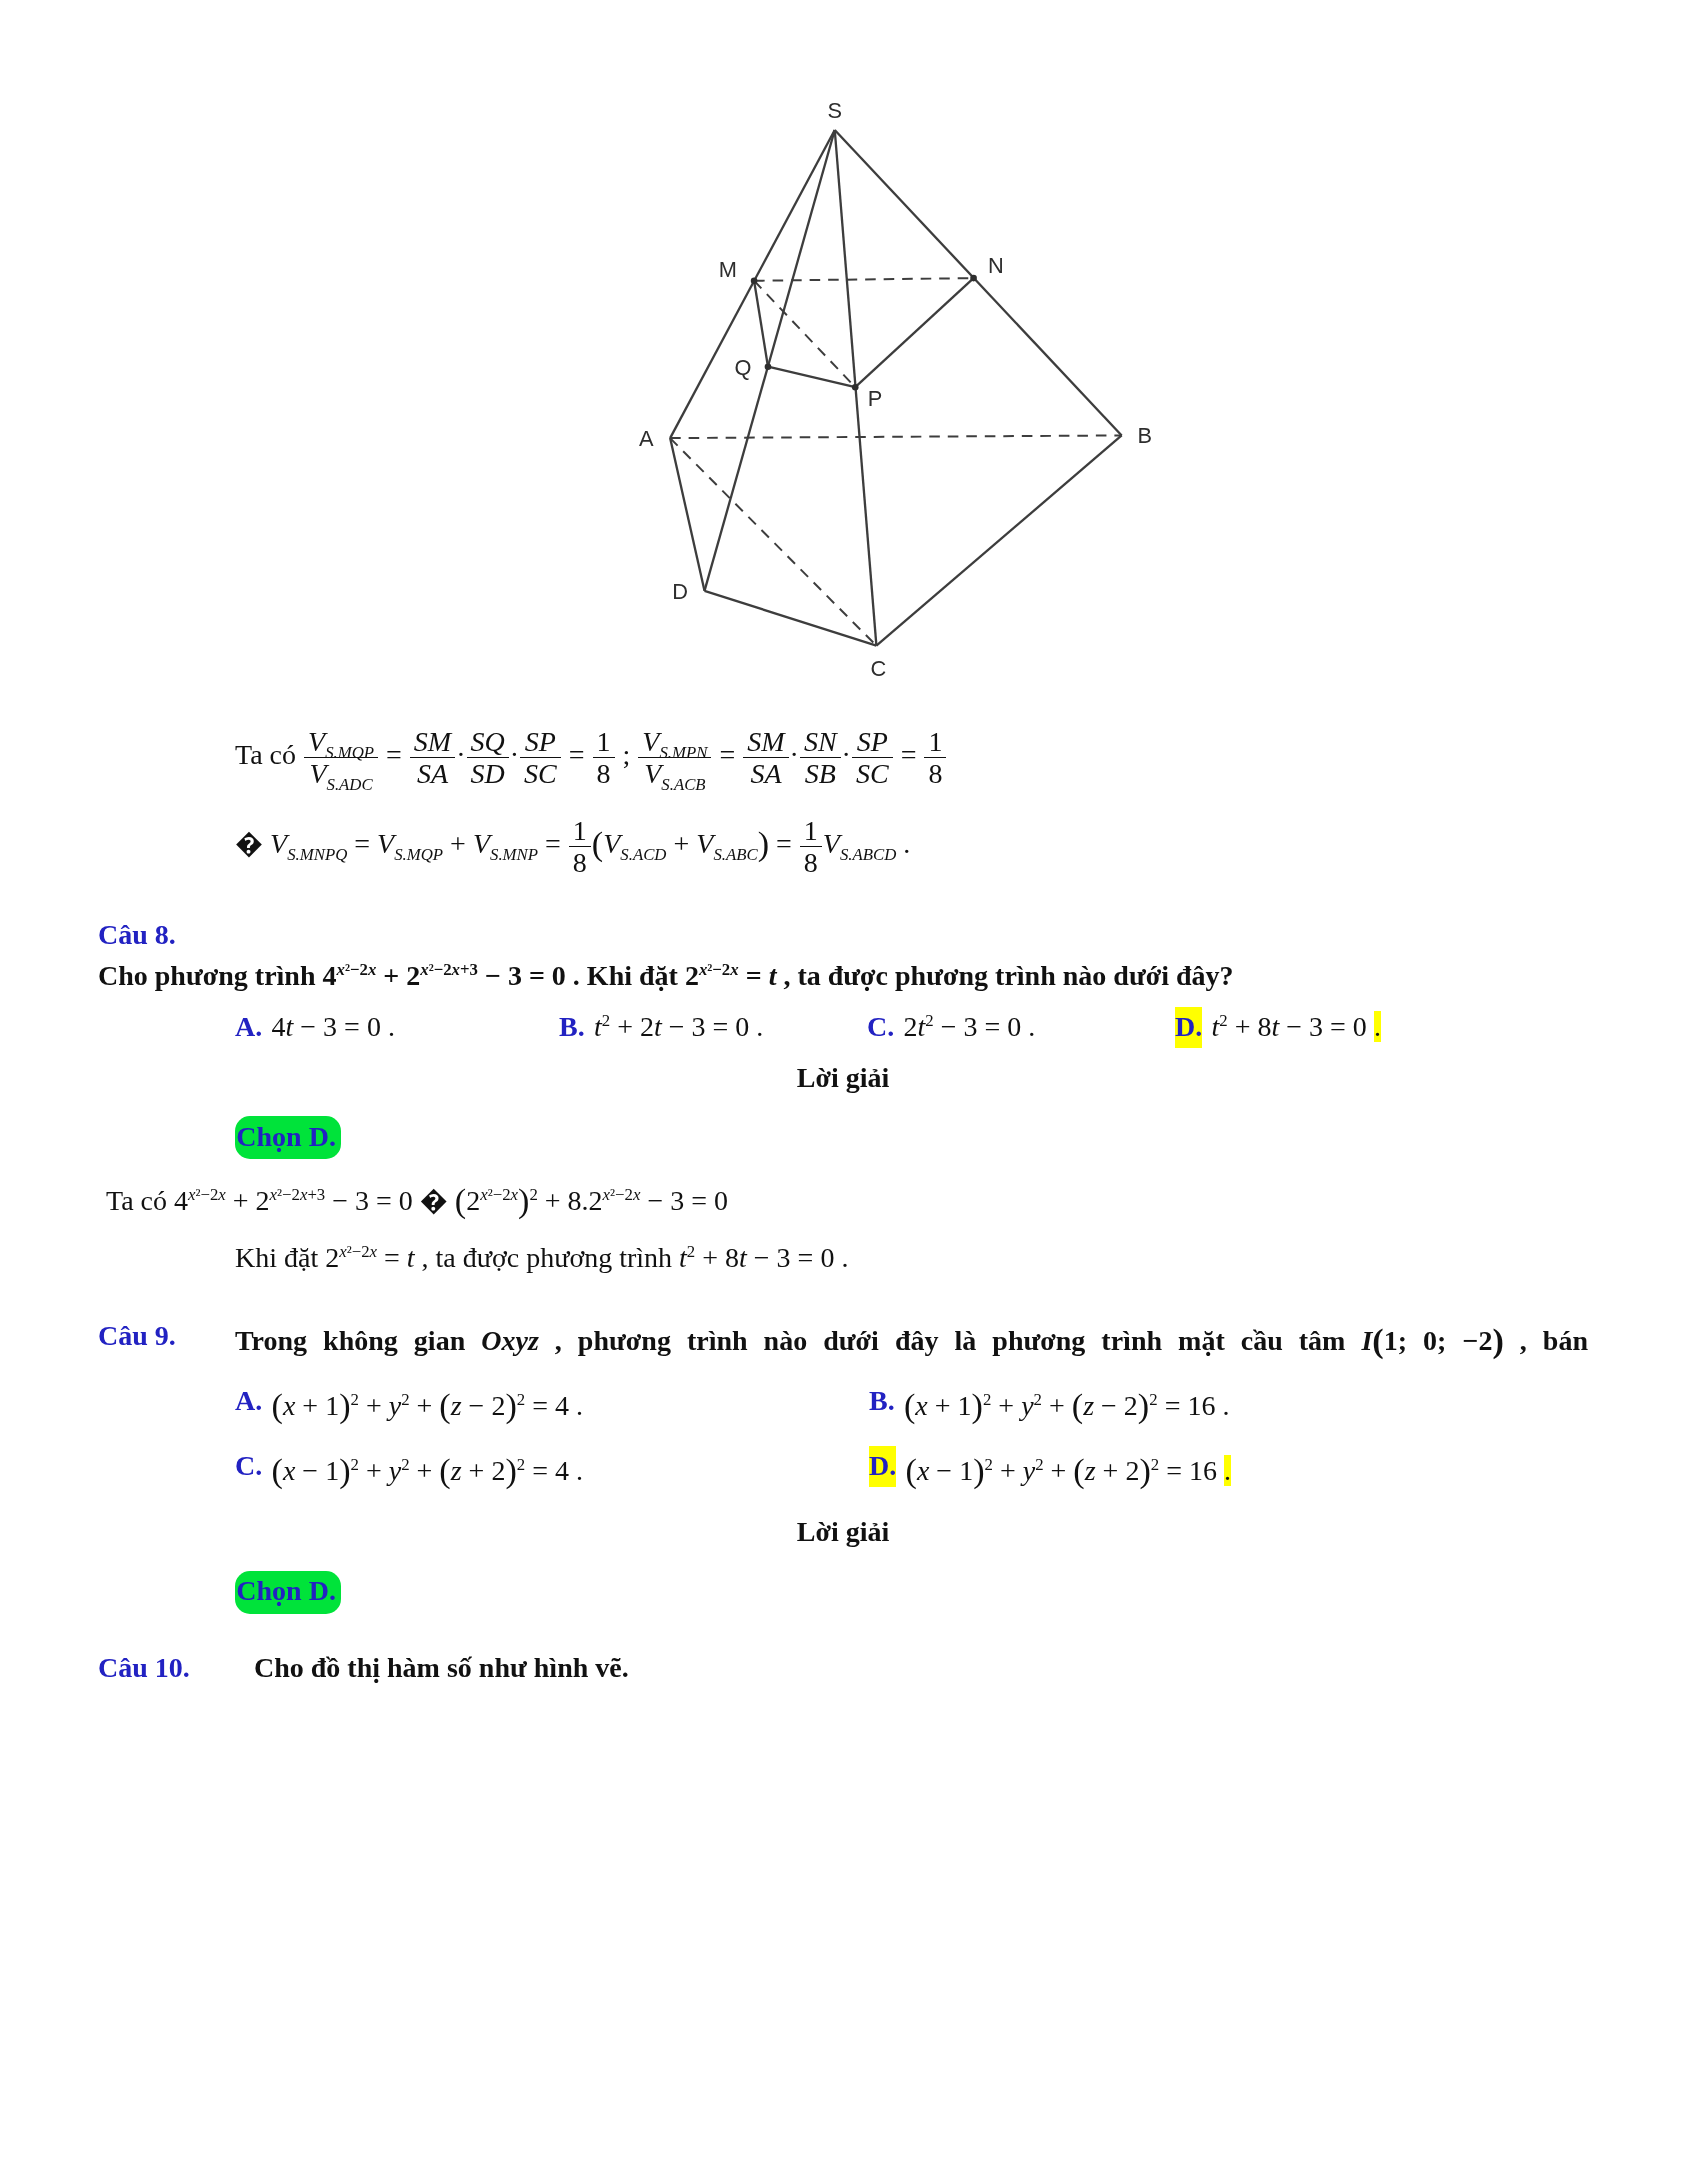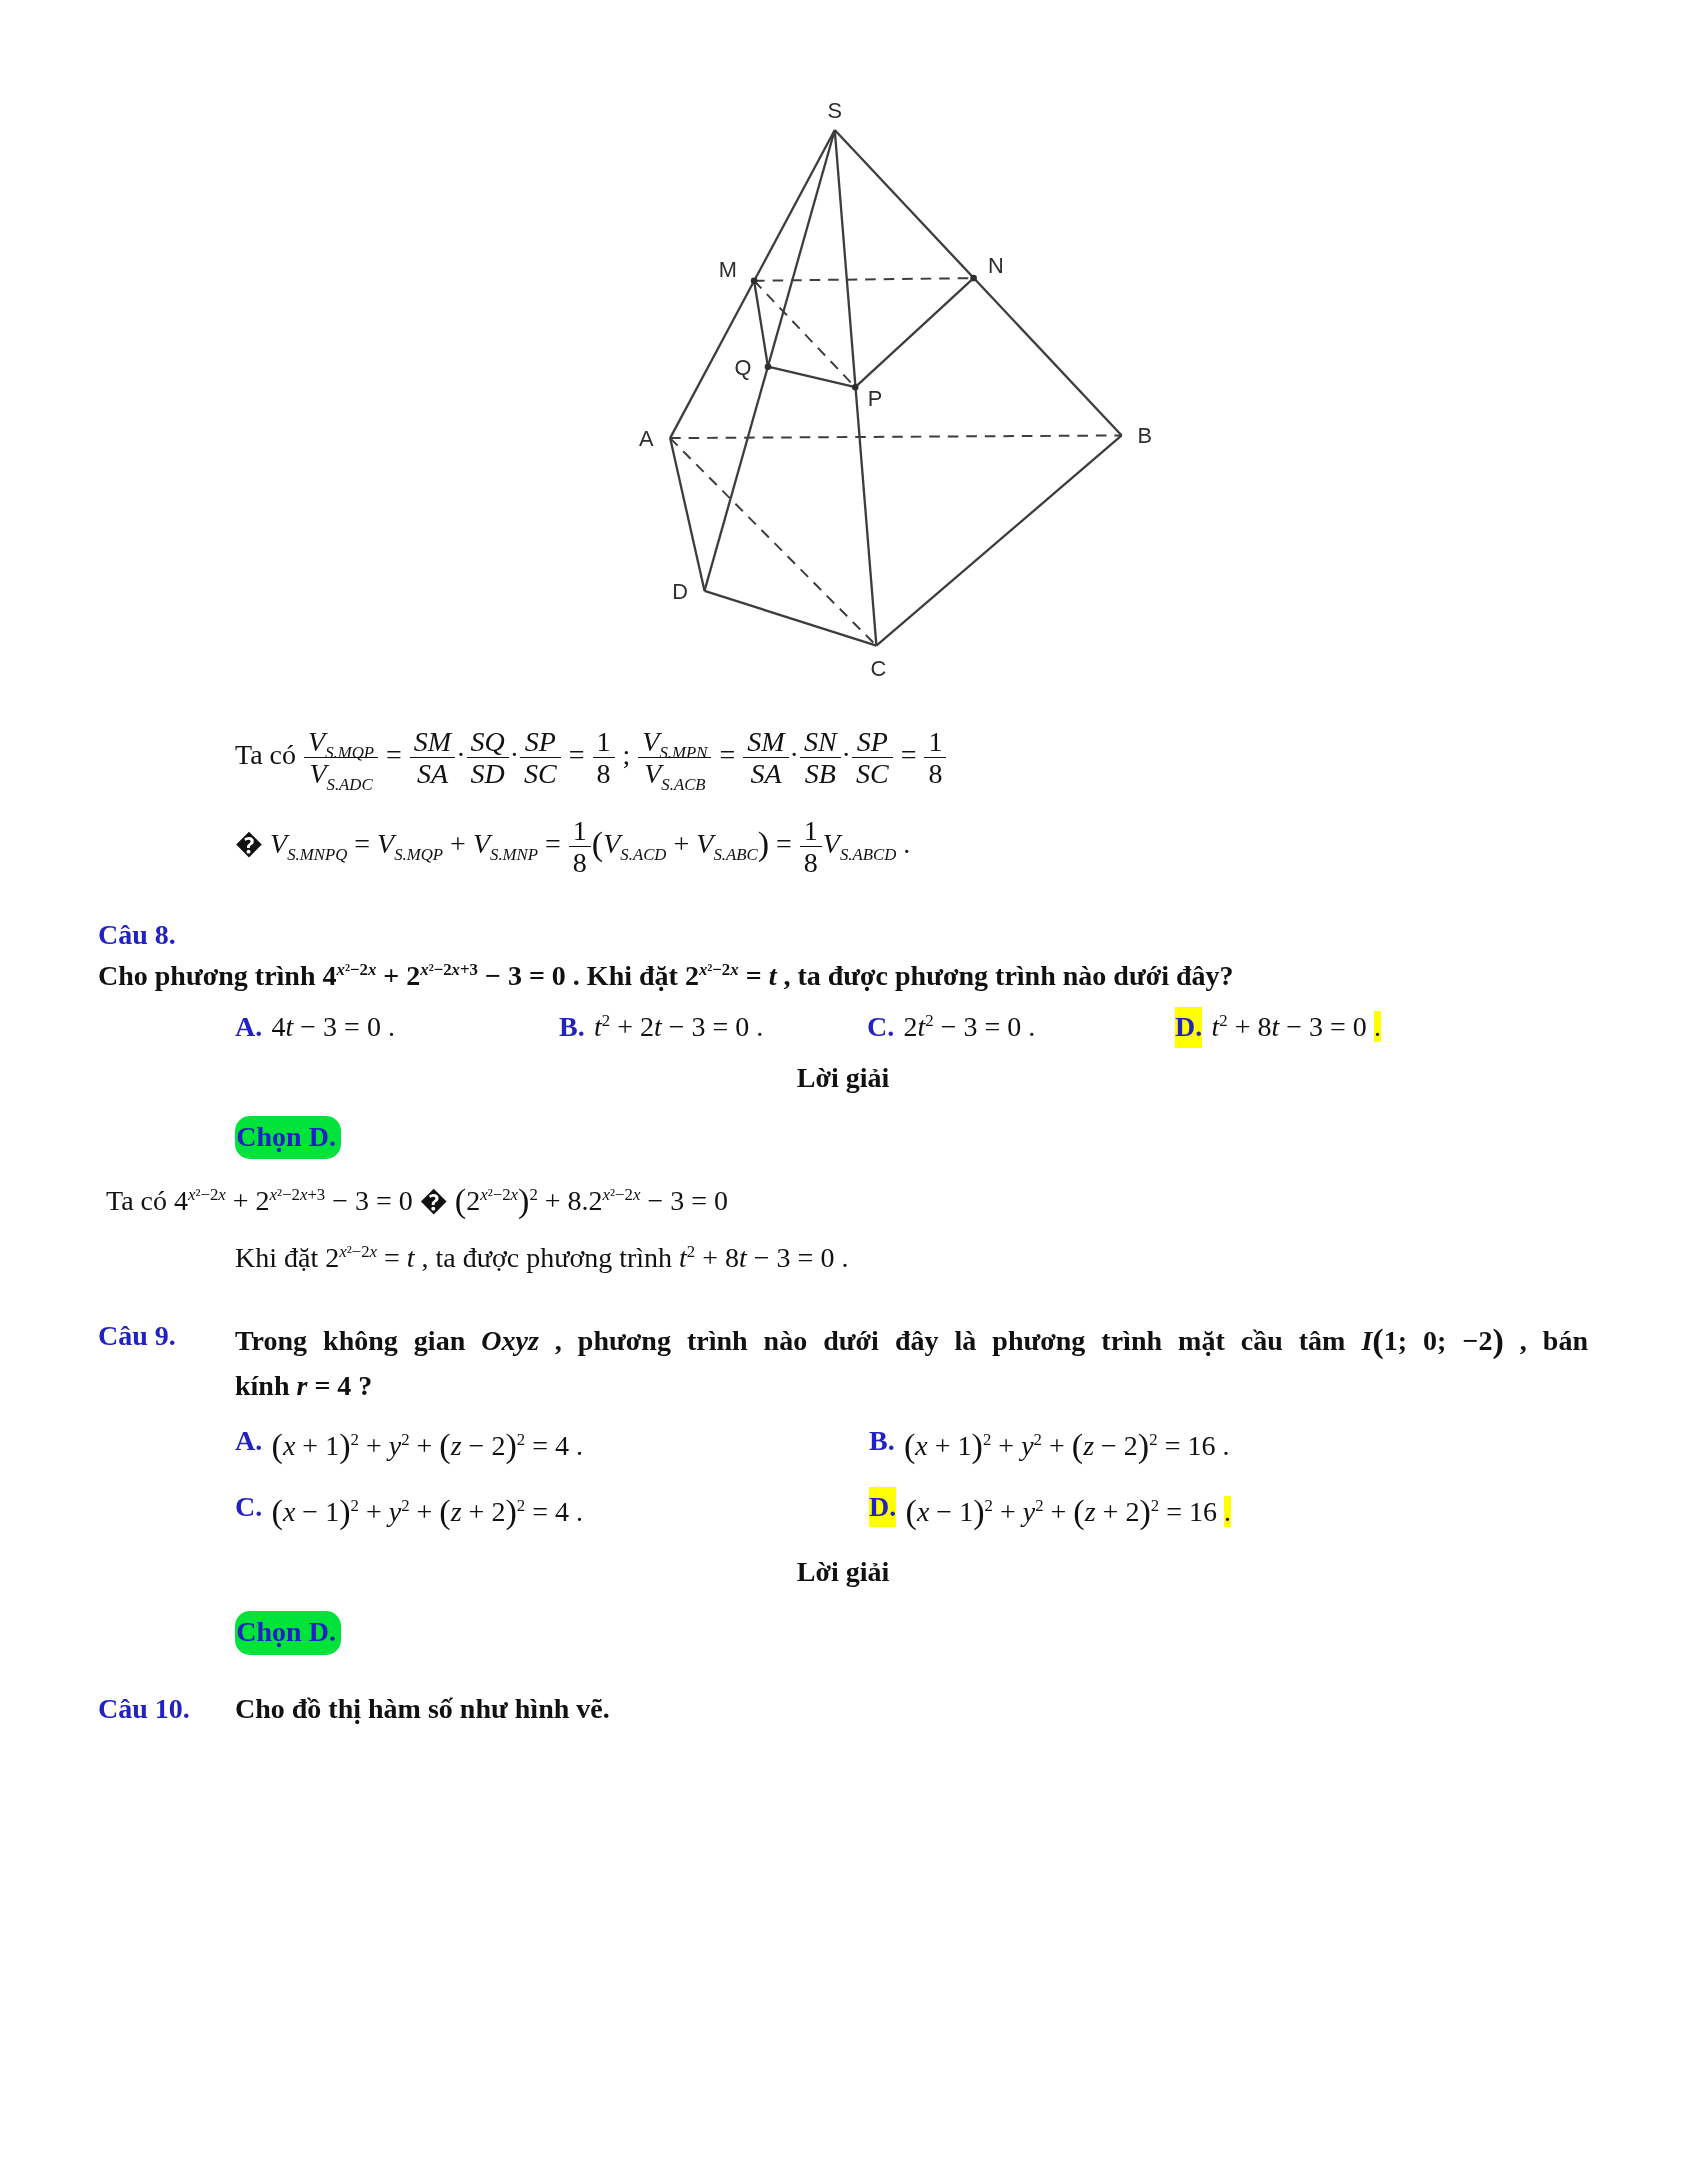--- a/index.html
+++ b/index.html
@@ -55,21 +55,21 @@
   .q8opts{margin-top:10.6px;}
   .lg8{margin-top:10.6px;}
   .chon8{margin-top:17px;}
   .sol8a{margin-top:17px;margin-left:8px;}
   .sol8b{margin-top:12px;}
   .q9row{margin-top:38px;}
   .q9opts1{margin-top:14.6px;}
   .q9opts2{margin-top:16px;}
   .lg9{margin-top:16px;}
   .chon9{margin-top:18.5px;}
-  .q10row{margin-top:34px;}
+  .q10row{margin-top:34px;gap:19px;}
 </style>
 </head>
 <body>
 
 <div class="page">
 
   <svg class="fig" width="543" height="595" viewBox="0 0 820 900" style="font-size:42px">
 
     <line x1="306" y1="56" x2="57" y2="522"></line>
     <line x1="306" y1="56" x2="740" y2="518"></line>
@@ -138,21 +138,20 @@
       <span class="chon hl-g">Chọn D.</span>
     </div>
 
     <div class="mathline sol8a">Ta có 4<sup><i>x</i>²−2<i>x</i></sup> + 2<sup><i>x</i>²−2<i>x</i>+3</sup> − 3 = 0 � <span class="bp">(</span>2<sup><i>x</i>²−2<i>x</i></sup><span class="bp">)</span><sup>2</sup> + 8.2<sup><i>x</i>²−2<i>x</i></sup> − 3 = 0</div>
     <div class="mathline sol8b">Khi đặt 2<sup><i>x</i>²−2<i>x</i></sup> = <i>t</i> , ta được phương trình <i>t</i><sup>2</sup> + 8<i>t</i> − 3 = 0 .</div>
 
     <div class="qrow q9row">
       <div class="qlabel">Câu 9.</div>
       <div class="qtext">
         <div class="jline">Trong không gian <i>Oxyz</i> , phương trình nào dưới đây là phương trình mặt cầu tâm <i>I</i><span class="bp">(</span>1; 0; −2<span class="bp">)</span> , bán</div>
-        <div>kính <i>r</i> = 4 ?</div>
       </div>
     </div>
 
     <div class="optrow q9opts1">
       <div class="opt col9">
         <span class="letter">A.</span>
         <span><span class="bp">(</span><i>x</i> + 1<span class="bp">)</span><sup>2</sup> + <i>y</i><sup>2</sup> + <span class="bp">(</span><i>z</i> − 2<span class="bp">)</span><sup>2</sup> = 4 .</span>
       </div>
       <div class="opt">
         <span class="letter">B.</span>

